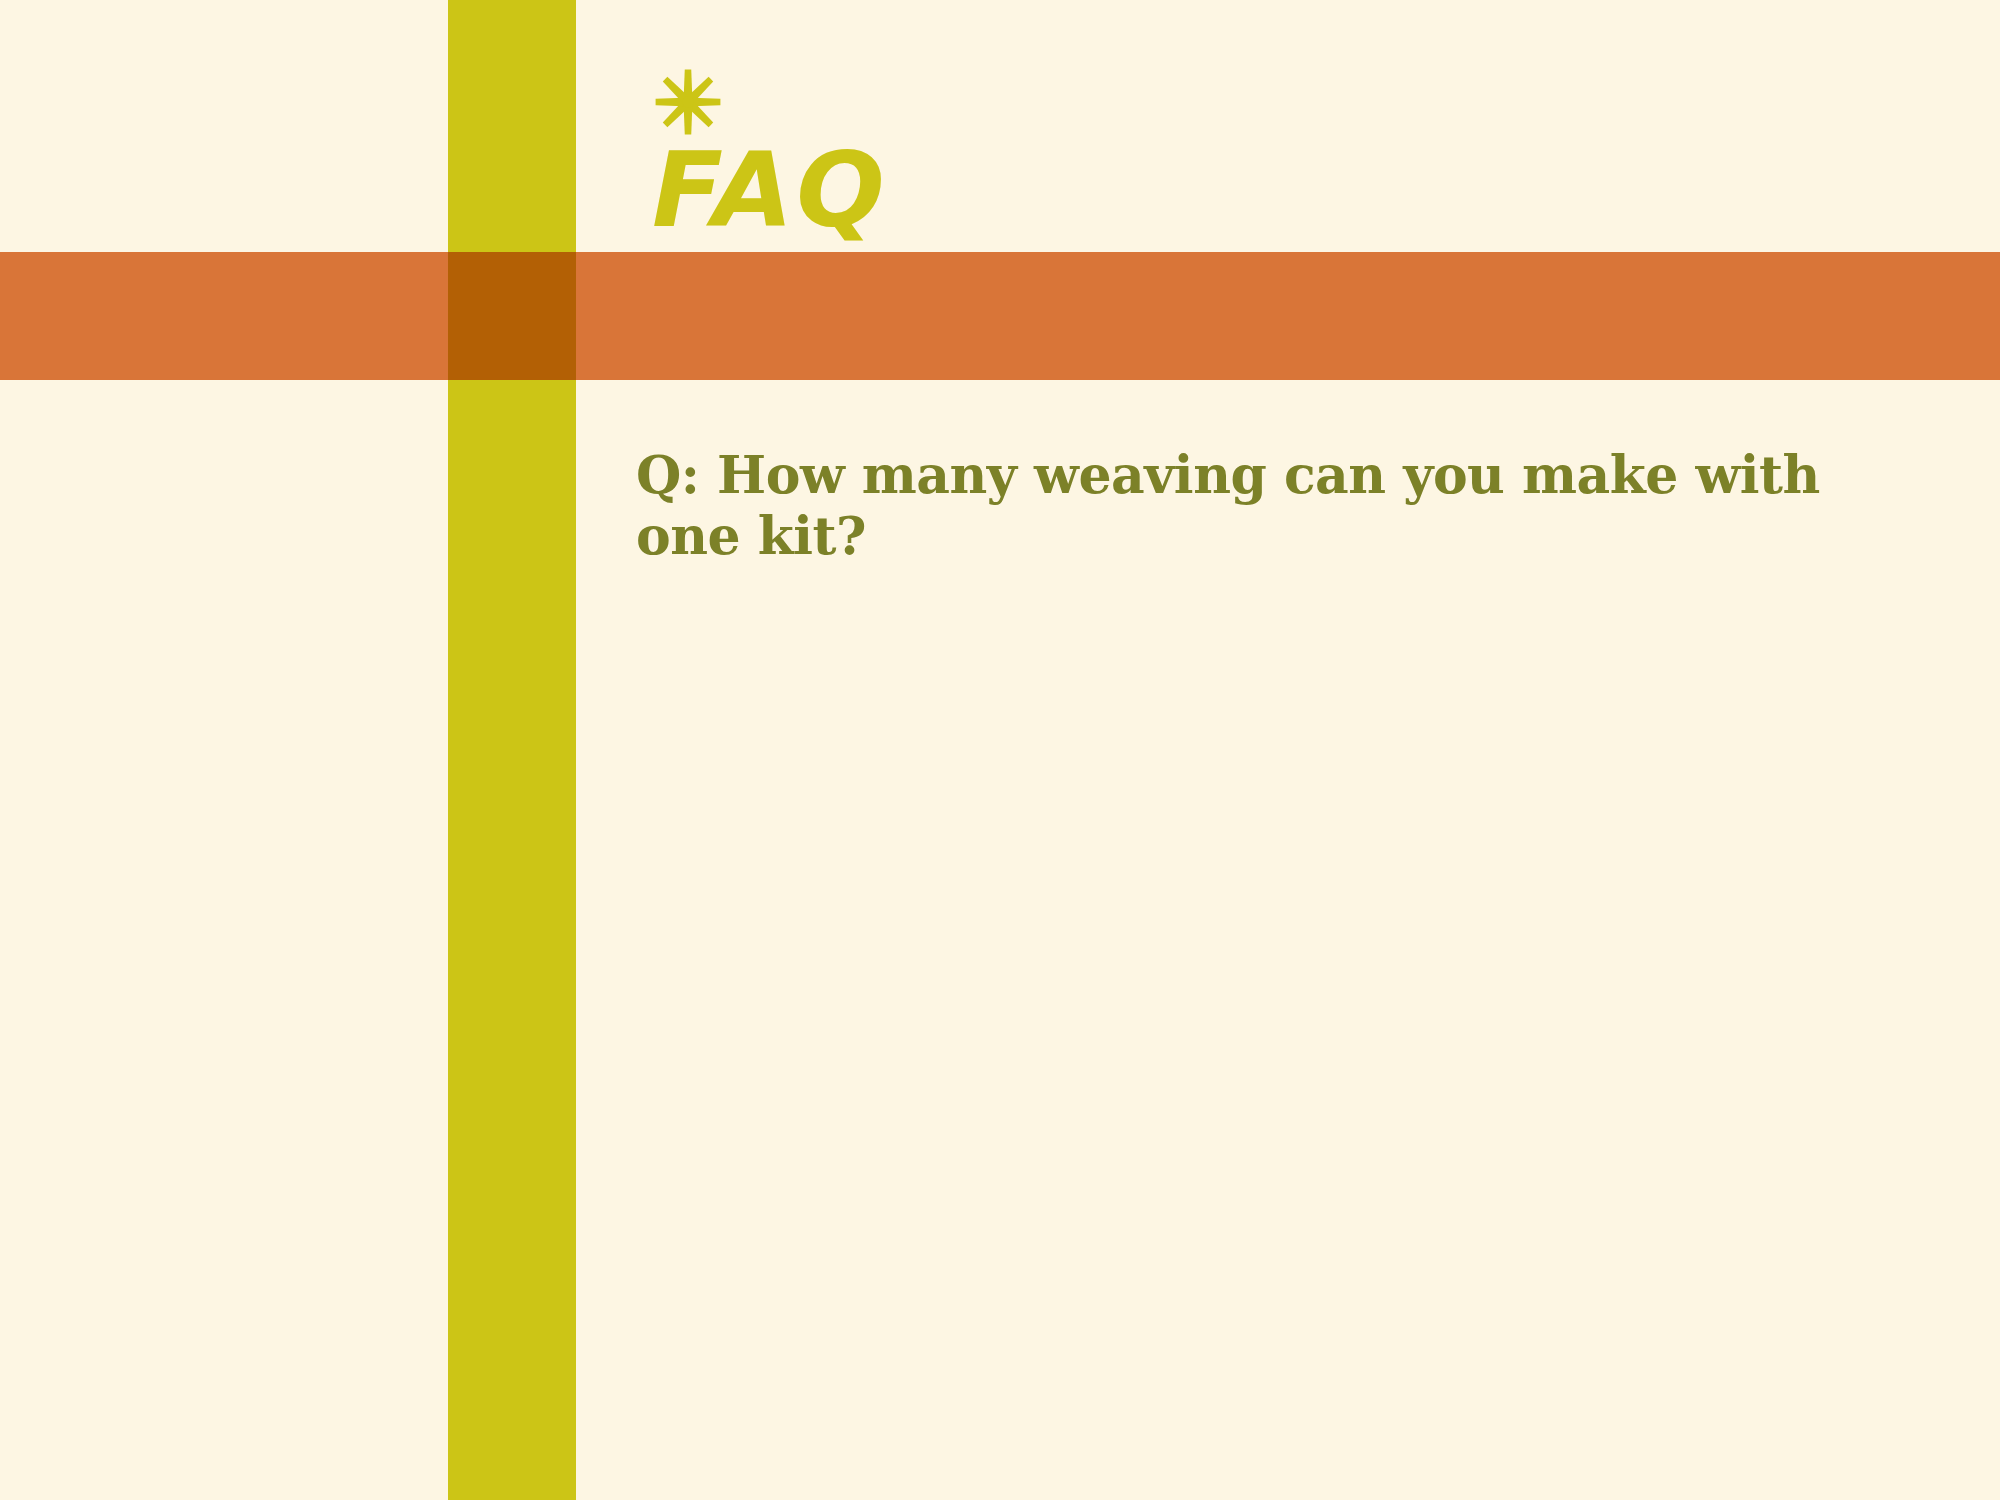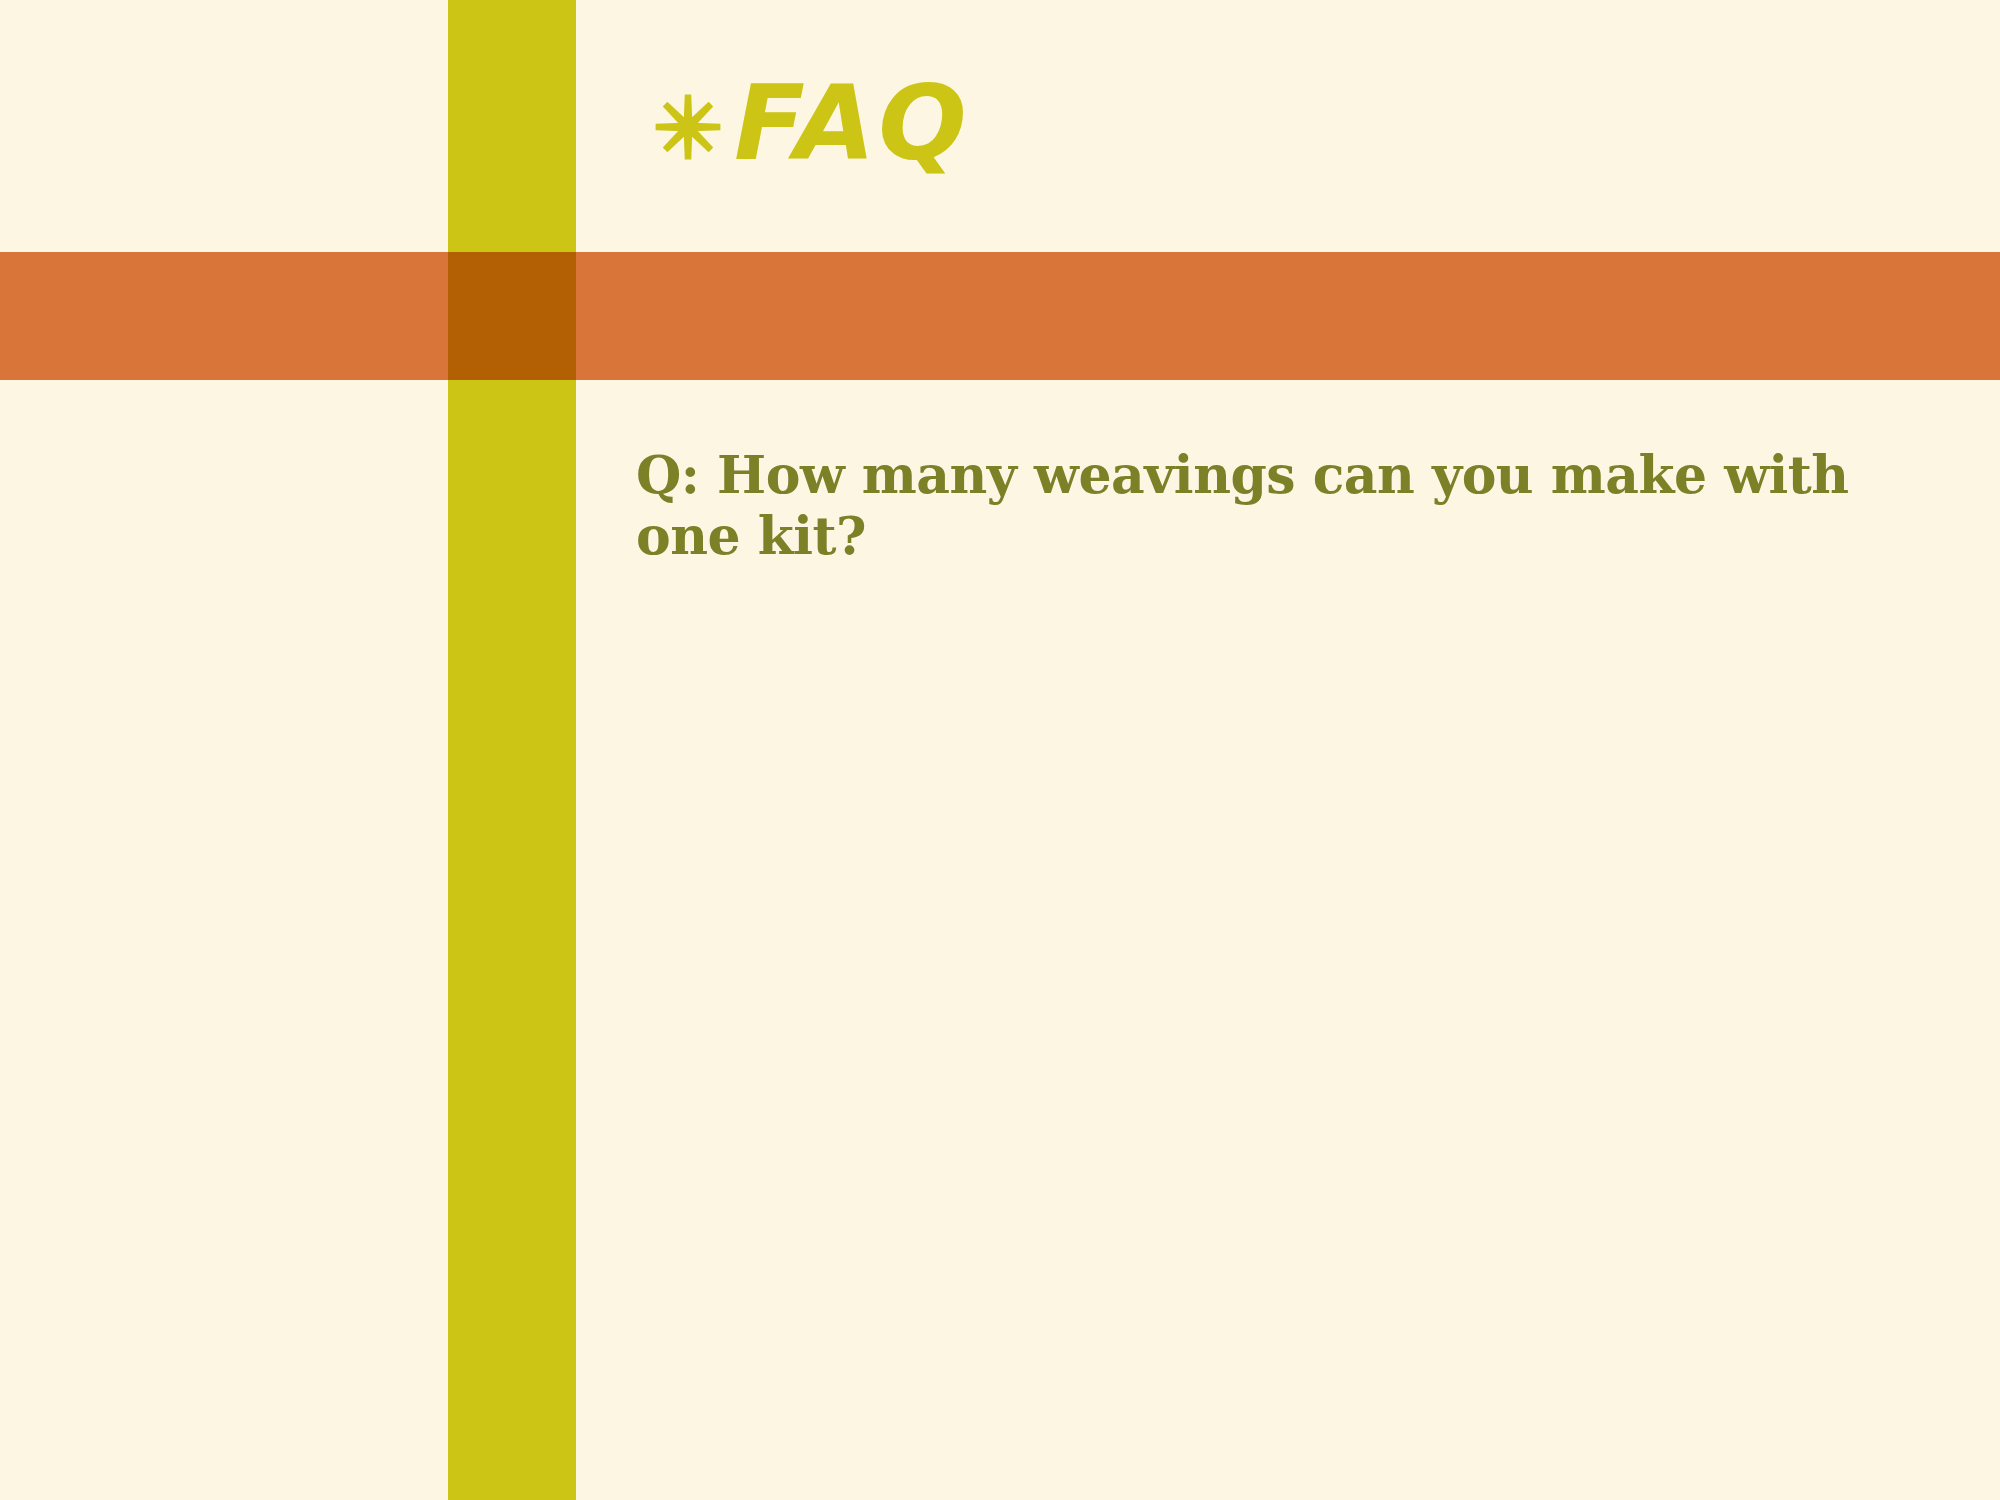--- a/index.html
+++ b/index.html
@@ -46,22 +46,23 @@
     height: 128px;
     background: #B36005;
   }
 
   
   .title-row {
     position: absolute;
     left: 652px;
     top: 58px;
     display: flex;
-    align-items: center;
+    align-items: flex-start;
     height: 130px;
+    flex-direction: column;
   }
   .asterisk-icon {
     display: block;
     width: 72px;
     height: 72px;
     margin-right: 10px;
     margin-top: 8px;
     flex: none;
   }
   .title-text {
@@ -146,16 +147,16 @@
             <path d="M -6 -6 L -4.5 -45 L 4.5 -45 L 6 -6 Z"></path>
           </g>
           <circle cx="0" cy="0" r="8"></circle>
         </g>
       </g>
     </svg>
     <span class="title-text">FAQ</span>
   </div>
 
   <div class="content">
-    <p class="question">Q: How many weavings can you make with one kit?</p>
+    <p class="question">Q: How many weaving can you make with one kit?</p>
   </div>
 
 </div>
 
 </body></html>

